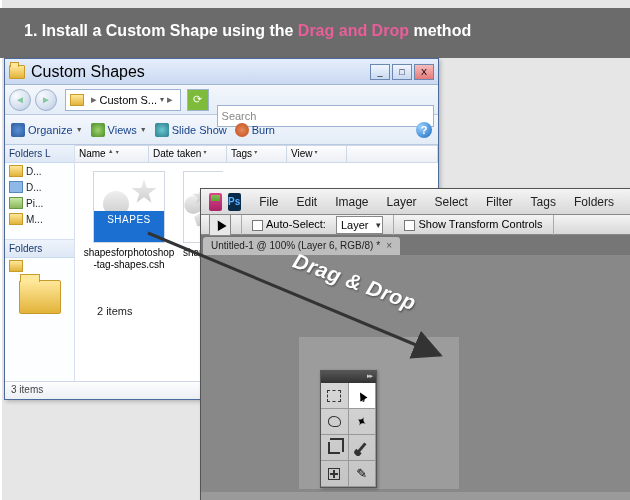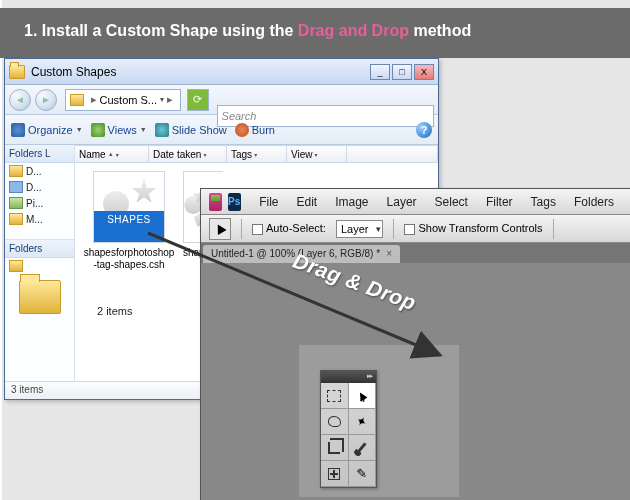--- a/index.html
+++ b/index.html
@@ -8,34 +8,34 @@
 
   
   .hdr-strip { position: absolute; left: 0; top: 8px; width: 630px; height: 50px; background: #6b6b6b; color: #fff; padding: 14px 0 0 24px; font-size: 16px; font-weight: bold; }
   .hdr-strip .accent { color: #e85f9a; }
 
   
   .explorer { position: absolute; left: 4px; top: 58px; width: 435px; height: 342px; background: #fff; border: 1px solid #4b6a9b; box-shadow: 2px 2px 4px rgba(0,0,0,.2); }
   .ex-title { height: 26px; background: linear-gradient(#e6eefc,#c9d9f1); border-bottom: 1px solid #a0b5d3; display: flex; align-items: center; padding: 0 4px; }
   .ex-title .folder-ico { width: 16px; height: 14px; background: linear-gradient(#ffe89a,#e2b33a); border: 1px solid #c89a2a; border-radius: 1px; margin-right: 6px; position: relative; }
   .ex-title .folder-ico:before { content:""; position:absolute; left:0; top:-4px; width:7px; height:4px; background:#ffe89a; border:1px solid #c89a2a; border-bottom:none; }
-  .ex-title .t { flex:1; font-size:12px; }
+  .ex-title .t { flex:1; font-size:16px; }
   .winctl { display:flex; gap:2px; }
   .winbtn { width:20px; height:16px; border:1px solid #6b88b3; background:linear-gradient(#f0f5ff,#c9d9f1); font-size:9px; line-height:14px; text-align:center; }
   .winbtn.close { background:linear-gradient(#f7baba,#e67b7b); }
 
   .ex-nav { height:30px; background:linear-gradient(#f4f7fc,#e3ecf7); border-bottom:1px solid #b9c9df; display:flex; align-items:center; padding:0 4px; gap:4px; }
   .navcirc { width:22px; height:22px; border-radius:50%; background:radial-gradient(circle at 30% 30%,#fff,#c8d6ea 60%,#8fa7c9); border:1px solid #6d87ad; display:flex; align-items:center; justify-content:center; color:#4a6; font-size:10px; }
   .navcirc.disabled { opacity:.6; }
   .crumb { display:flex; align-items:center; height:22px; border:1px solid #9db4d1; background:#fff; padding:0 4px; margin-left:4px; }
   .crumb .folder-ico { width:14px; height:12px; background:linear-gradient(#ffe89a,#e2b33a); border:1px solid #c89a2a; margin-right:4px; }
   .crumb .sep { margin:0 3px; color:#666; }
   .crumb .dd { margin-left:3px; color:#555; font-size:8px; }
   .refresh { width:22px; height:22px; border:1px solid #9db4d1; background:#7fbb3a; color:#fff; display:flex; align-items:center; justify-content:center; font-size:11px; margin-left:2px; }
-  .search { flex:1; height:22px; border:1px solid #9db4d1; background:#fff; margin-left:4px; padding:0 4px; color:#888; font-style:italic; line-height:20px;margin-top:33px; }
+  .search { flex:1; height:22px; border:1px solid #9db4d1; background:#fff; margin-left:4px; padding:0 4px; color:#888; line-height:20px;margin-top:33px; }
 
   .ex-tools { height:30px; background:linear-gradient(#f4f7fc,#e3ecf7); border-bottom:1px solid #b9c9df; display:flex; align-items:center; padding:0 6px; gap:8px; }
   .tool { display:flex; align-items:center; gap:3px; color:#15428b; }
   .tool .ico { width:14px; height:14px; display:inline-block; }
   .ico.blue { background:radial-gradient(circle,#5a8fd6,#2a5a9a); border-radius:2px; }
   .ico.green { background:radial-gradient(circle,#9ed36a,#4a8a2a); border-radius:2px; }
   .ico.teal { background:radial-gradient(circle,#6ac9d3,#2a7a8a); border-radius:2px; }
   .ico.red { background:radial-gradient(circle,#e68a5a,#c24a1a); border-radius:50%; }
   .tool .dd { font-size:7px; color:#555; }
   .help { width:16px; height:16px; border-radius:50%; background:radial-gradient(circle at 30% 30%,#9bd1ff,#1a6abf); color:#fff; font-weight:bold; text-align:center; line-height:16px; font-size:11px; margin-left:auto; }
@@ -48,21 +48,21 @@
   .sico.f1 { background:linear-gradient(#ffe89a,#e2b33a); border:1px solid #c89a2a; }
   .sico.f2 { background:#8db8e8; border:1px solid #5a88b8; }
   .sico.f3 { background:linear-gradient(#c8e8a8,#8ab858); border:1px solid #6a9848; }
   .sico.f4 { background:linear-gradient(#ffe89a,#e2b33a); border:1px solid #c89a2a; }
   .big-folder-closed { width:42px; height:34px; margin:6px auto 2px; background:linear-gradient(#ffe89a,#e2b33a); border:1px solid #c89a2a; border-radius:2px; position:relative; }
   .big-folder-closed:before { content:""; position:absolute; left:0; top:-7px; width:18px; height:7px; background:#ffe89a; border:1px solid #c89a2a; border-bottom:none; }
   .ex-side .folders-pane { border-top:1px solid #d6e0ee; margin-top:12px; }
 
   .ex-main { flex:1; background:#fff; position:relative; }
   .cols { height:18px; background:linear-gradient(#fdfdfe,#eceff5); border-bottom:1px solid #cfd8e6; border-top:1px solid #cfd8e6; display:flex; }
-  .col { border-right:1px solid #cfd8e6; padding:2px 4px; font-size:10px; display:flex; align-items:center; gap:2px; }
+  .col { border-right:1px solid #cfd8e6; padding:2px 4px; font-size:10px; display:flex; gap:2px; }
   .col .dd { font-size:6px; color:#555; }
   .files { padding:8px; display:flex; gap:8px; }
   .file { width:92px; text-align:center; font-size:10px; line-height:1.2; }
   .thumb { width:72px; height:72px; margin:0 auto 4px; border:1px solid #d0d7e2; background:#fff; display:flex; align-items:center; justify-content:center; position:relative; }
   .shapes-ico { position:relative; width:56px; height:56px; }
   .shapes-ico .circ { position:absolute; left:2px; top:12px; width:26px; height:26px; border-radius:50%; background:linear-gradient(#eee,#ccc); }
   .shapes-ico .star { position:absolute; right:0; top:0; width:26px; height:26px; background:linear-gradient(#eee,#ccc); clip-path: polygon(50% 0,61% 35%,98% 35%,68% 57%,79% 91%,50% 70%,21% 91%,32% 57%,2% 35%,39% 35%); }
   .shapes-ico .poly { position:absolute; left:16px; bottom:0; width:26px; height:22px; background:linear-gradient(#eee,#ccc); clip-path: polygon(50% 0,100% 38%,82% 100%,18% 100%,0 38%); }
   .shapes-badge { position:absolute; bottom:0; left:0; right:0; height:31px; background:#1a6fd1; color:#fff; font-size:10px; font-weight:normal; line-height:18px; text-align:center; letter-spacing:.5px; }
   .file.clip { width:40px; overflow:hidden; text-align:left; }
@@ -71,21 +71,21 @@
 
   .ex-status { height:18px; border-top:1px solid #cfd8e6; background:linear-gradient(#fdfdfe,#eceff5); font-size:10px; padding:2px 6px; color:#444; }
 
   
   .ps { position: absolute; left: 200px; top: 188px; width: 430px; height: 312px; background: #9a9a9a; border-top:1px solid #555; border-left:1px solid #555; box-shadow: 2px 2px 4px rgba(0,0,0,.2); }
   .ps-menu { height:26px; background:linear-gradient(#f4f4f4,#d8d8d8); display:flex; align-items:center; padding:0 8px; gap:2px; font-size:12px; color:#222; border-bottom:1px solid #888; }
   .ps-logo { width:18px; height:18px; background:#0a2a4a; color:#5fb0ff; font-size:10px; font-weight:bold; line-height:18px; border-radius:2px; margin-right:8px; }
   .ps-menu .mitem { padding:2px 8px; }
   .ps-winrar { width:18px; height:18px; margin-right:4px; background:linear-gradient(#d48,#a26); border-radius:2px; position:relative; }
   .ps-winrar:before { content:""; position:absolute; left:2px; top:2px; right:2px; height:6px; background:linear-gradient(#8b5,#5a3); }
-  .ps-options { height:28px; background:linear-gradient(#f4f4f4,#d8d8d8); border-bottom:1px solid #888; display:flex; align-items:center; padding:0 8px; gap:10px; font-size:11px; }
+  .ps-options { height:20px; background:linear-gradient(#f4f4f4,#d8d8d8); border-bottom:1px solid #888; display:flex; align-items:center; padding:0 8px; gap:10px; font-size:11px; }
   .ps-tool-pick { width:22px; height:22px; border:1px solid #888; background:#e8e8e8; display:flex; align-items:center; justify-content:center; }
   .arrow-black { width:0; height:0; border-left:5px solid transparent; border-right:5px solid transparent; border-bottom:9px solid #000; transform:rotate(-30deg); }
   .chk { width:11px; height:11px; border:1px solid #777; background:#fff; display:inline-block; margin-right:3px; vertical-align:middle; }
   .dropdown { border:1px solid #888; background:#fff; height:18px; padding:0 14px 0 4px; line-height:16px; position:relative; display:inline-block; }
   .dropdown:after { content:"▾"; position:absolute; right:2px; top:0; font-size:9px; color:#333; }
   .ps-vbar { width:1px; height:20px; background:#aaa; }
 
   .ps-tabs { height:20px; background:#767676; display:flex; align-items:flex-end; padding-left:2px; }
   .ps-tab { background:#bdbdbd; height:18px; padding:0 8px; font-size:10px; line-height:18px; color:#222; border-radius:3px 3px 0 0; margin-right:2px; }
   .ps-tab .x { margin-left:6px; color:#555; }

